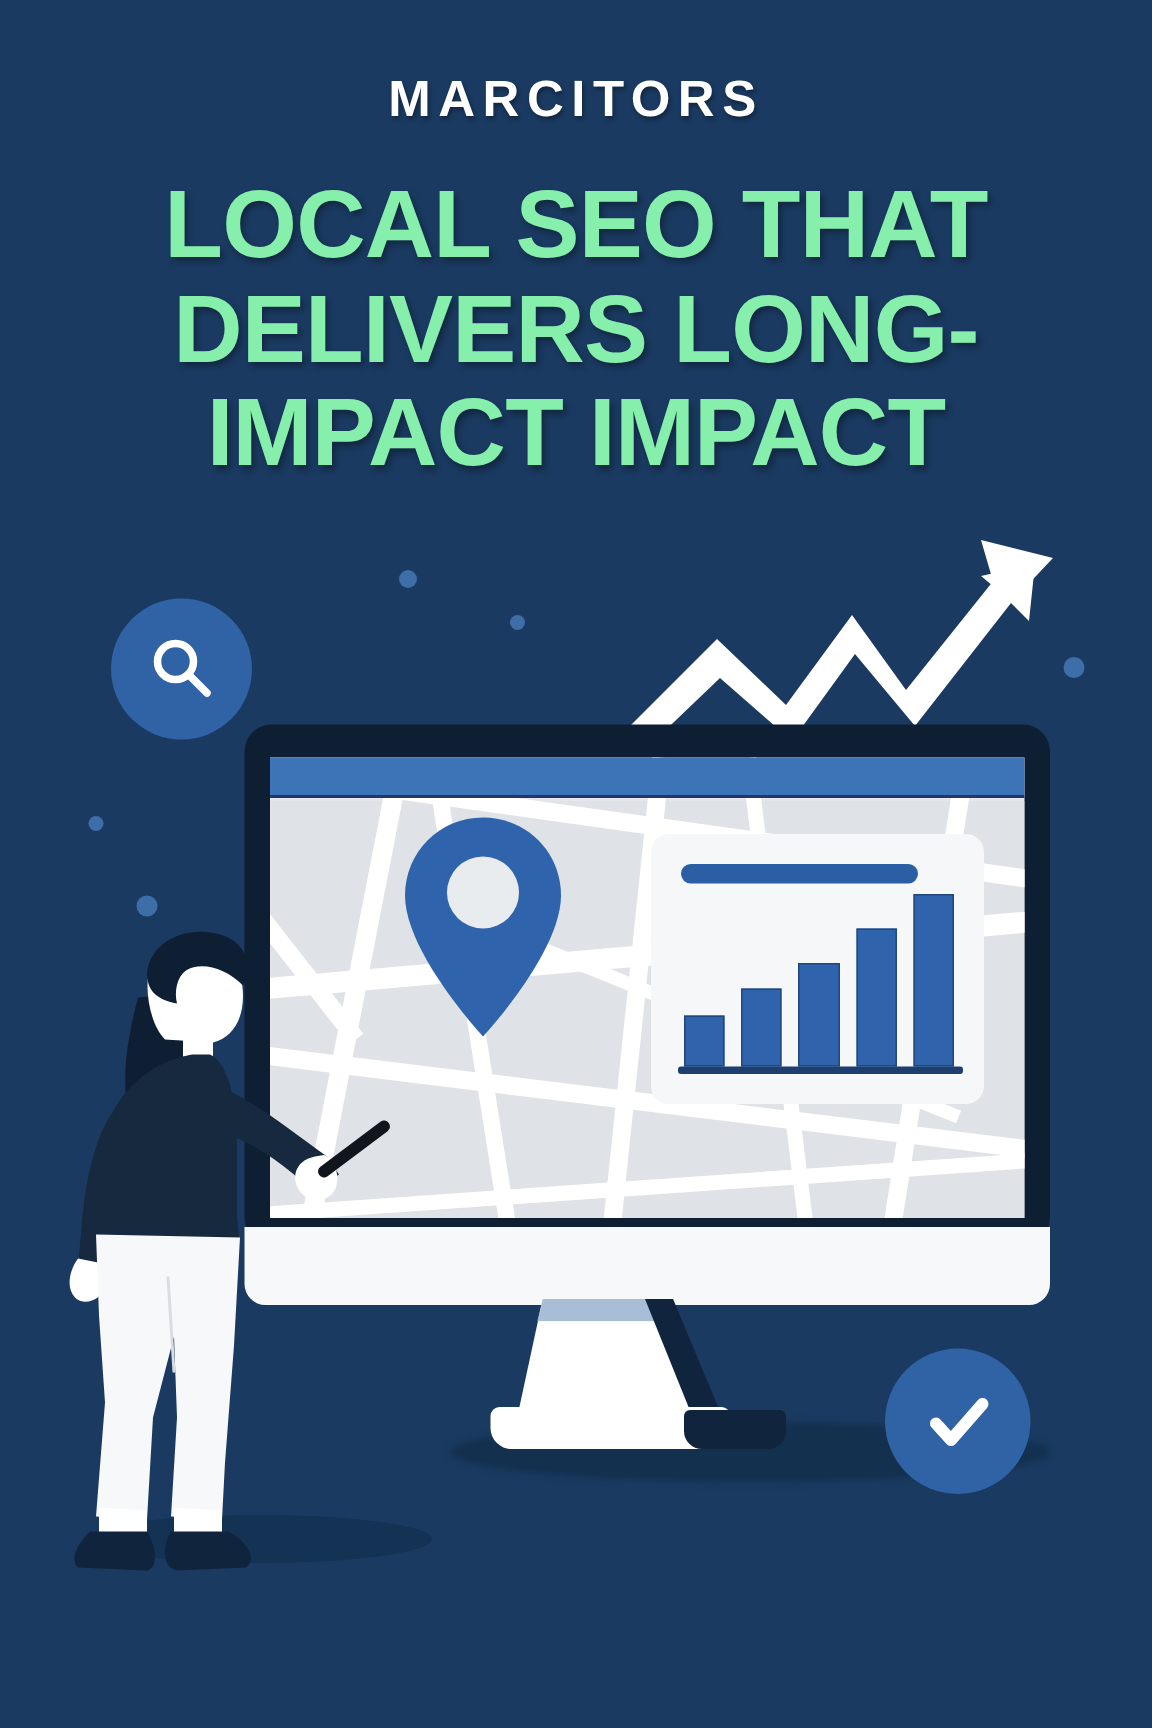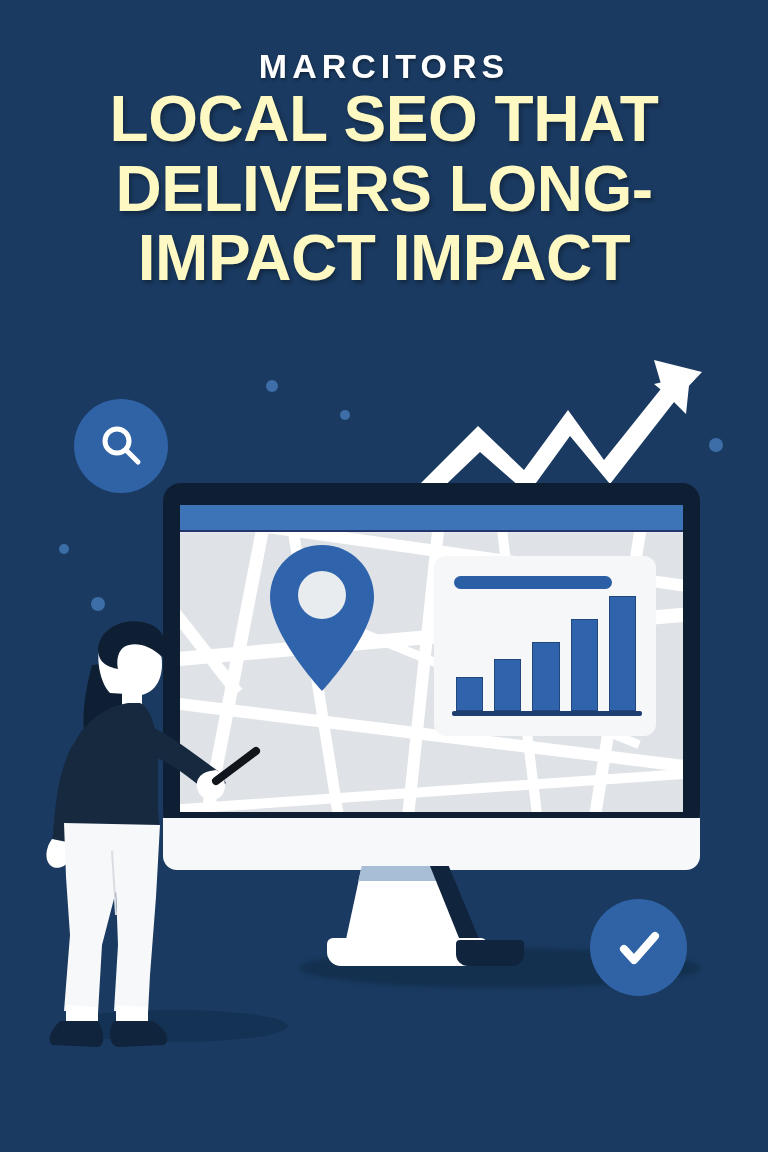--- a/index.html
+++ b/index.html
@@ -22,21 +22,22 @@
   }
   .brand {
     color:#ffffff;
     font-size:34px;
     font-weight:bold;
     letter-spacing:5px;
     line-height:1.1;
     text-shadow:1px 2px 3px rgba(0,0,0,.35);
   }
   .headline {
-    color:#fef9c3;
+    margin-top:30px;
+    color:#86efac;
     font-size:64px;
     font-weight:bold;
     line-height:1.08;
     letter-spacing:-0.5px;
     text-shadow:2px 3px 4px rgba(0,0,0,.32);
     padding:0 58px;
   }
   .headline .hl-line { display:block; }
 
   

